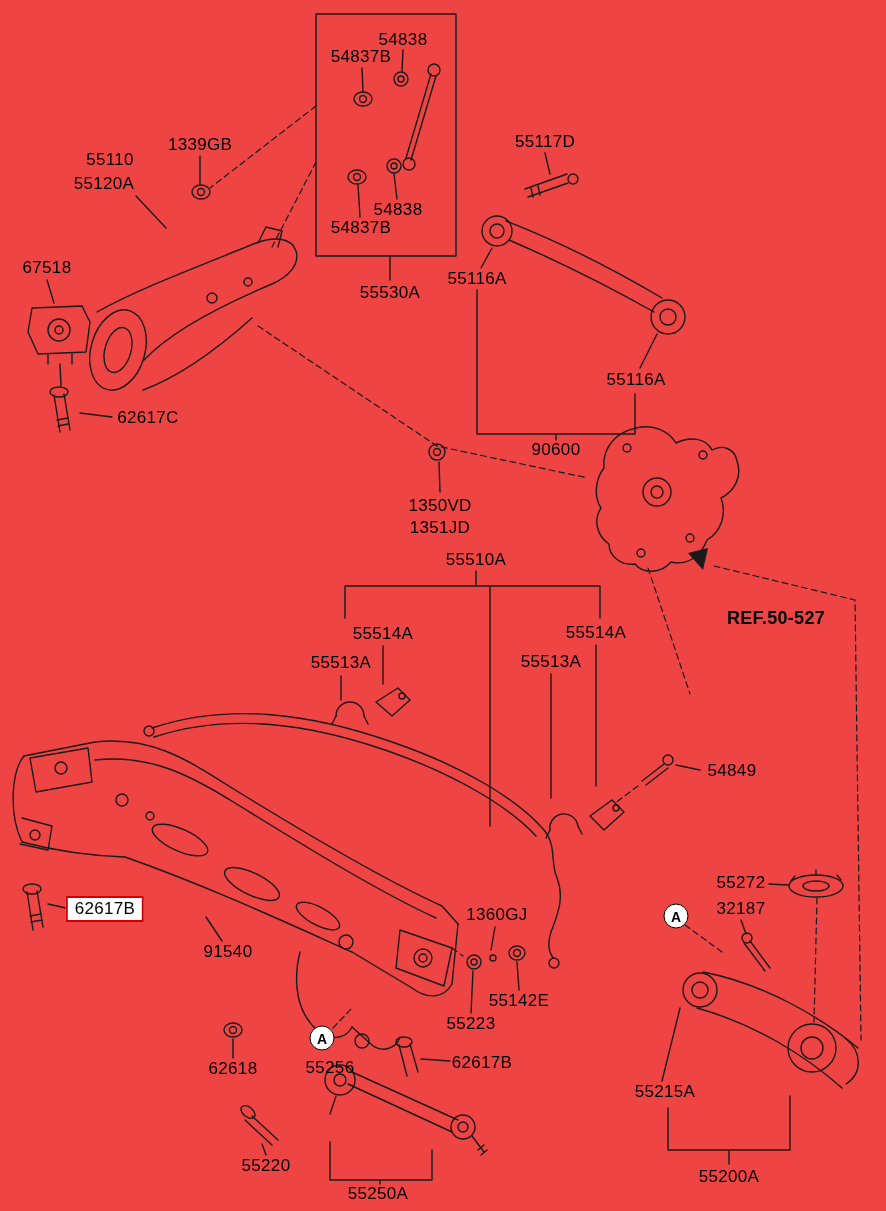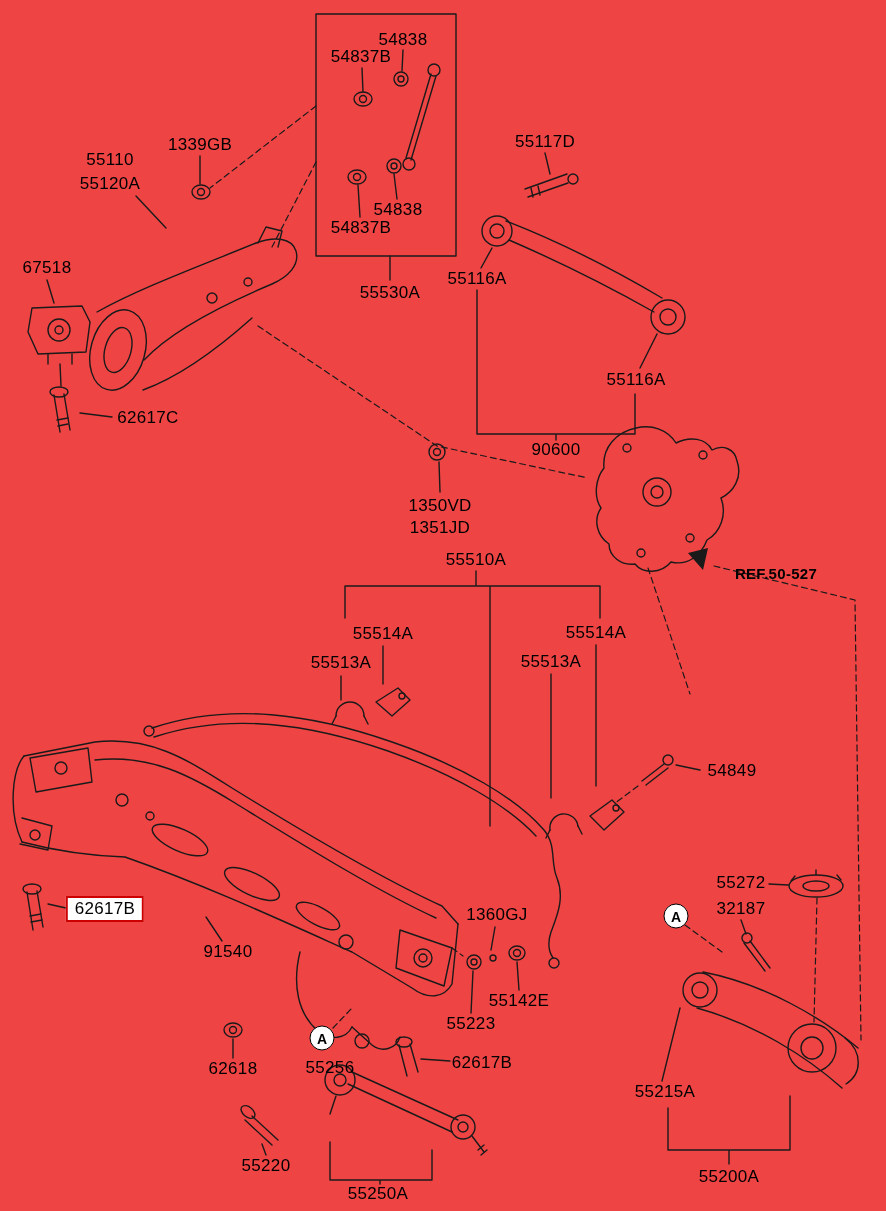--- a/index.html
+++ b/index.html
@@ -10,21 +10,21 @@
   .stage svg{position:absolute;left:0;top:0;}
   .s *{stroke:#1a1a1a;stroke-width:1.4;fill:none;stroke-linecap:round;stroke-linejoin:round;}
   .s .dash{stroke-dasharray:6 4;stroke-width:1.2;}
   .s .arrfill{fill:#1a1a1a;stroke:none;}
   .lbl{
     position:absolute;transform:translate(-50%,-50%);
     font-size:17px;font-weight:400;color:#000;white-space:nowrap;
     letter-spacing:0.3px;background:rgba(255,255,255,0.0);
   }
   .lbl.hl{border:2px solid #cc0000;padding:1px 7px;background:#fff;}
-  .lbl.ref{font-weight:700;font-size:15px;}
+  .lbl.ref{font-weight:700;font-size:18px;margin-top:45px;}
   .callout{
     position:absolute;transform:translate(-50%,-50%);
     width:23px;height:23px;border:1.6px solid #000;border-radius:50%;
     display:flex;align-items:center;justify-content:center;
     font-size:14px;font-weight:700;color:#000;background:#fff;
   }
 </style>
 </head>
 <body>
 
@@ -250,21 +250,21 @@
         <line x1="266" y1="1155" x2="262" y2="1144"></line>
       </g>
     </g>
   </svg>
 
   <div class="lbl" style="left:403px;top:40px">54838</div>
   <div class="lbl" style="left:361px;top:57px">54837B</div>
   <div class="lbl" style="left:200px;top:145px">1339GB</div>
   <div class="lbl" style="left:545px;top:142px">55117D</div>
   <div class="lbl" style="left:110px;top:160px">55110</div>
-  <div class="lbl" style="left:110px;top:184px">55120A</div>
+  <div class="lbl" style="left:104px;top:184px">55120A</div>
   <div class="lbl" style="left:398px;top:210px">54838</div>
   <div class="lbl" style="left:361px;top:228px">54837B</div>
   <div class="lbl" style="left:47px;top:268px">67518</div>
   <div class="lbl" style="left:477px;top:279px">55116A</div>
   <div class="lbl" style="left:390px;top:293px">55530A</div>
   <div class="lbl" style="left:636px;top:380px">55116A</div>
   <div class="lbl" style="left:148px;top:418px">62617C</div>
   <div class="lbl" style="left:556px;top:450px">90600</div>
   <div class="lbl" style="left:440px;top:506px">1350VD</div>
   <div class="lbl" style="left:440px;top:528px">1351JD</div>

